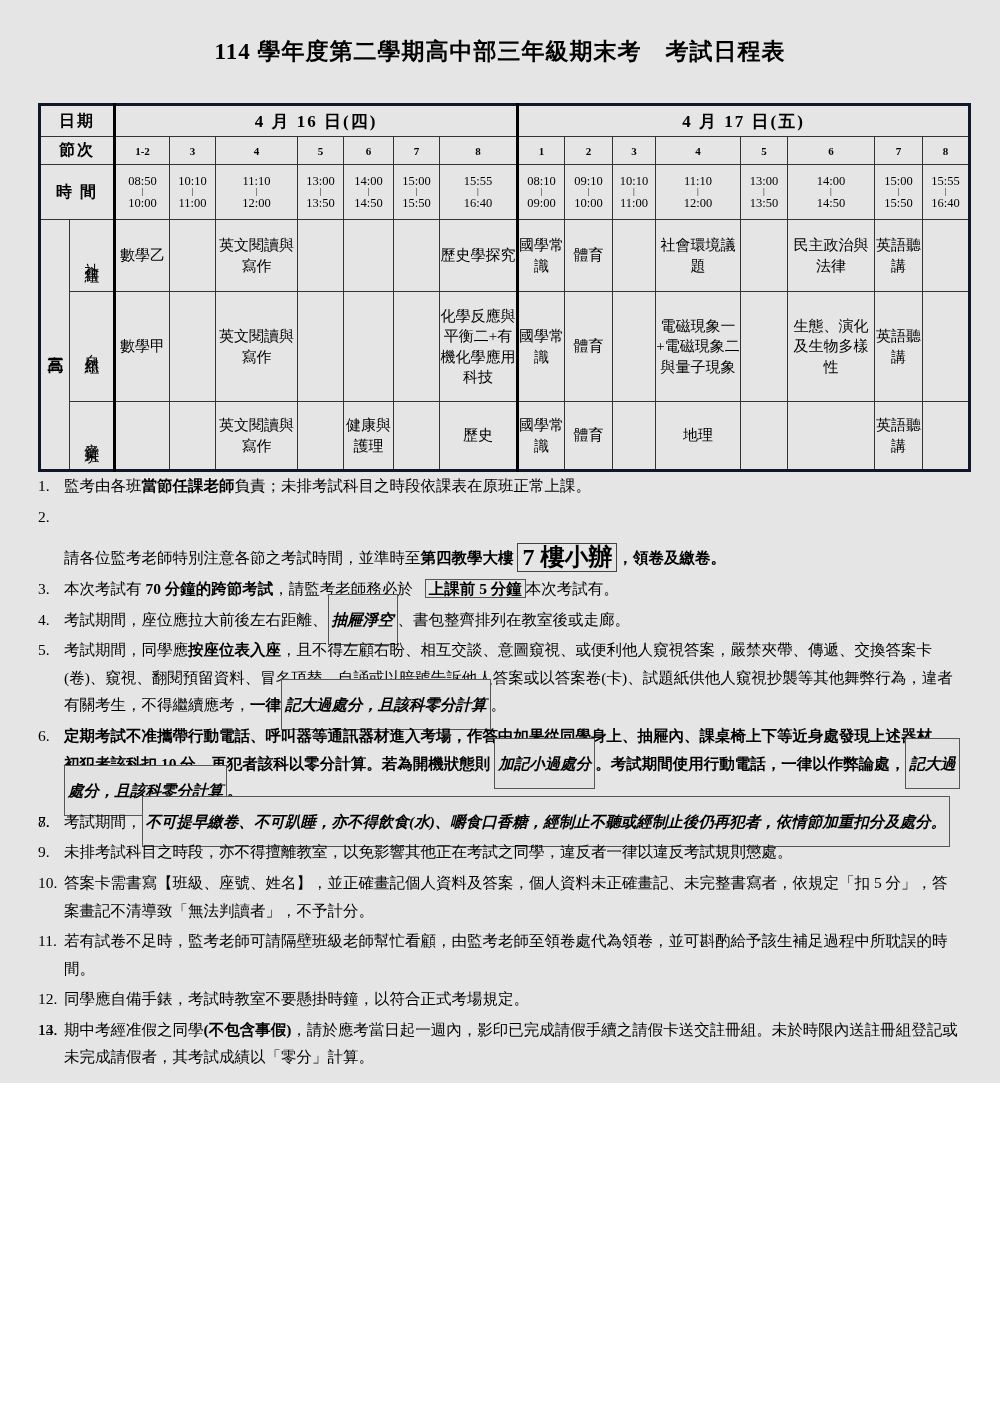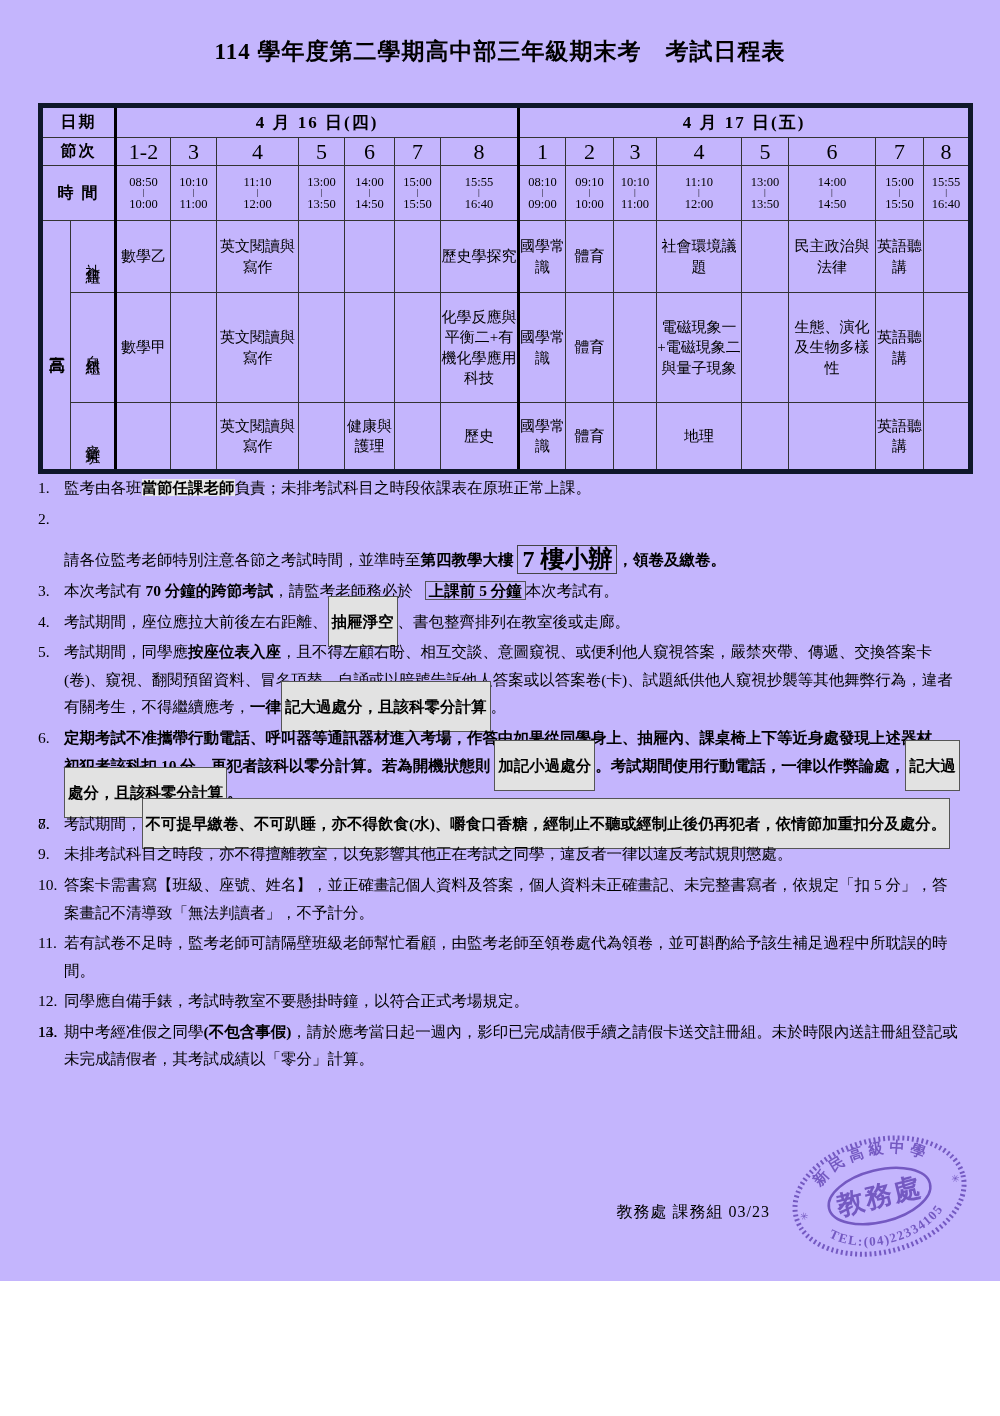--- a/index.html
+++ b/index.html
@@ -1,43 +1,43 @@
 <!DOCTYPE html>
 <html><head>
 <meta charset="utf-8">
 <style>
   html,body{margin:0;padding:0;background:#fff;}
   .page{
-    position:relative;width:1000px;height:1281px;box-sizing:border-box;
-    padding:36px 38px 0;background:#c4b5fd;color:#000;overflow:hidden;
+    position:relative;width:1000px;height:1083px;box-sizing:border-box;
+    padding:36px 38px 0;background:#e5e5e5;color:#000;overflow:hidden;
     font-family:"Liberation Serif","DejaVu Serif",serif;
   }
   .title{text-align:center;font-size:23px;font-weight:bold;margin:0 0 16px;letter-spacing:1px;}
 
-  table.sched{border-collapse:collapse;table-layout:fixed;width:928px;border:5px solid #0f172a;margin-top:36px;}
+  table.sched{border-collapse:collapse;table-layout:fixed;width:928px;border:3px solid #0f172a;margin-top:36px;}
   .sched td{border:1px solid #333;text-align:center;vertical-align:middle;padding:0;overflow:hidden;}
   .sched td.tl{border-left:3px solid #000;}
   .hdr{font-weight:bold;font-size:16px;letter-spacing:2px;}
   .date-c{font-weight:bold;font-size:17px;letter-spacing:2px;}
-  .per{font-weight:normal;font-size:22px;}
+  .per{font-weight:bold;font-size:11px;}
   .time-c{font-size:12.5px;line-height:1.12;}
   .time-c .tsep{font-size:9px;line-height:0.8;color:#000;}
   .subj{font-size:15px;line-height:1.35;padding:2px 6px;}
   .vwrap{display:flex;justify-content:center;}
   .vert{writing-mode:vertical-rl;text-orientation:upright;font-size:15px;letter-spacing:3px;}
   .grade .vert{font-size:16px;font-weight:bold;}
 
   .notes-heading{font-weight:bold;font-size:15.5px;margin:26px 0 8px;}
   .note{position:relative;padding-left:26px;font-size:15.5px;line-height:1.78;margin:0 0 3px;}
   .note .num{position:absolute;left:0;top:0;}
   .seg-b{font-weight:bold;}
   .seg-hl{font-weight:bold;background:#e9e9e9;}
   .seg-box{font-weight:bold;border:1px solid #555;padding:0 3px;margin-left:12px;}
   .seg-boxhl{font-weight:bold;border:1px solid #555;background:#e2e2e2;padding:16px 3px;
-    -webkit-box-decoration-break:clone;box-decoration-break:clone;}
+    -webkit-box-decoration-break:clone;box-decoration-break:clone;font-style:italic;}
   .seg-bigbox{font-weight:bold;border:1.5px solid #444;font-size:24px;line-height:1.15;
     padding:0 4px;display:inline-block;vertical-align:-2px;margin-top:40px;}
 
   .footer-line{position:absolute;top:1182px;right:230px;font-size:16px;letter-spacing:1px;margin-top:20px;}
   .stamp{position:absolute;top:1134px;right:28px;transform:rotate(-14deg);opacity:0.92;color:#6e52bd;}
   .stamp text{font-family:"Liberation Serif","DejaVu Serif",serif;}
 </style>
 </head>
 <body>
 

